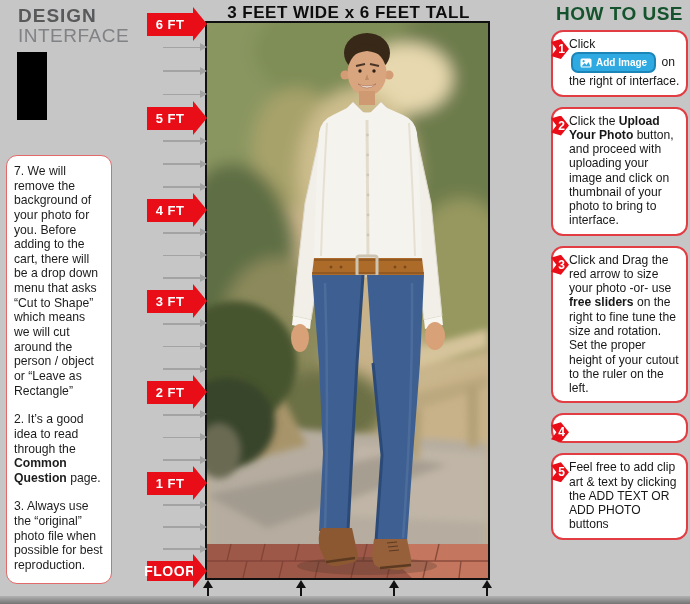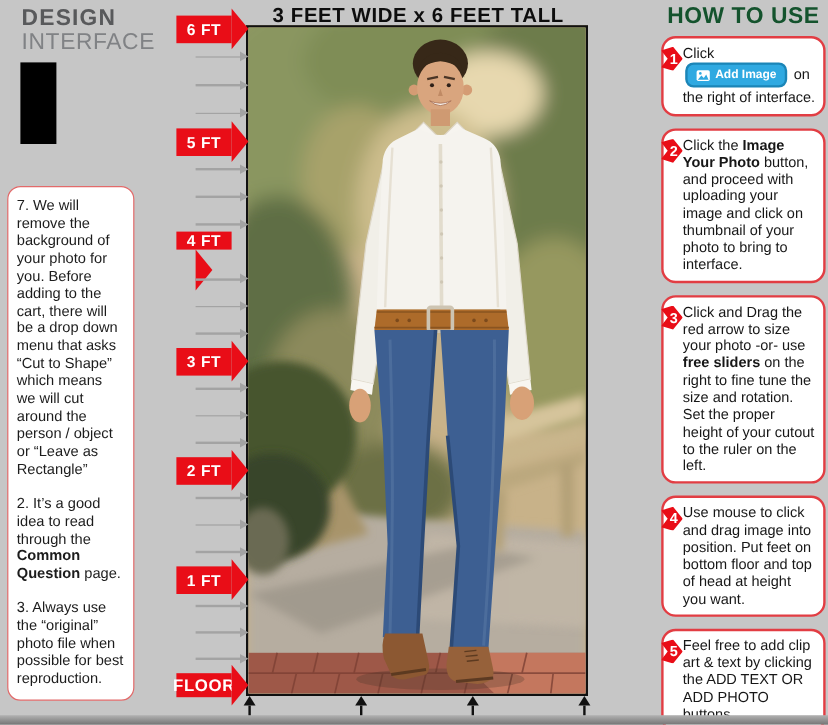--- a/index.html
+++ b/index.html
@@ -215,21 +215,21 @@
         <div class="tick-head"></div>
       </div>
       <div class="tick" style="top: 159.5px;">
         <div class="tick-line"></div>
         <div class="tick-head"></div>
       </div>
       <div class="tick" style="top: 182.5px;">
         <div class="tick-line"></div>
         <div class="tick-head"></div>
       </div>
-      <div class="ft-arrow" style="top: 193px; flex-direction: column;">
+      <div class="ft-arrow" style="top: 193px;">
         <div class="ft-body">4 FT</div>
         <div class="ft-tip"></div>
       </div>
       <div class="tick" style="top: 228.25px;">
         <div class="tick-line"></div>
         <div class="tick-head"></div>
       </div>
       <div class="tick" style="top: 251px;">
         <div class="tick-line"></div>
         <div class="tick-head"></div>
@@ -319,29 +319,28 @@
               <svg width="12" height="10" viewBox="0 0 12 10">
                 <rect x="0.5" y="0.5" width="11" height="9" rx="1.5" fill="#ffffff"></rect>
                 <circle cx="3.6" cy="3.2" r="1.1" fill="#2fa9e1"></circle>
                 <path d="M1.5,8.5 L4.5,5 L6.5,7 L8.5,4 L10.5,8.5 Z" fill="#2fa9e1"></path>
               </svg>
               <span>Add Image</span>
             </button><span> on the right of interface.</span></p>
         </div>
         <div class="step-box">
           <div class="step-badge">2</div>
-          <p class="step-text"><span>Click the </span><span class="bold">Image Your Photo</span><span> button, and proceed with uploading your image and click on thumbnail of your photo to bring to interface.</span></p>
+          <p class="step-text"><span>Click the </span><span class="bold">Upload Your Photo</span><span> button, and proceed with uploading your image and click on thumbnail of your photo to bring to interface.</span></p>
         </div>
         <div class="step-box">
           <div class="step-badge">3</div>
           <p class="step-text"><span>Click and Drag the red arrow to size your photo -or- use </span><span class="bold">free sliders</span><span> on the right to fine tune the size and rotation. Set the proper height of your cutout to the ruler on the left.</span></p>
         </div>
         <div class="step-box">
           <div class="step-badge">4</div>
-          <p class="step-text"><span>Use mouse to click and drag image into position. Put feet on bottom floor and top of head at height you want.</span></p>
         </div>
         <div class="step-box">
           <div class="step-badge">5</div>
           <p class="step-text"><span>Feel free to add clip art &amp; text by clicking the ADD TEXT OR ADD PHOTO buttons</span></p>
         </div>
       </div>
   </div>
 
   <div class="bottom-strip"></div>
 </div>

